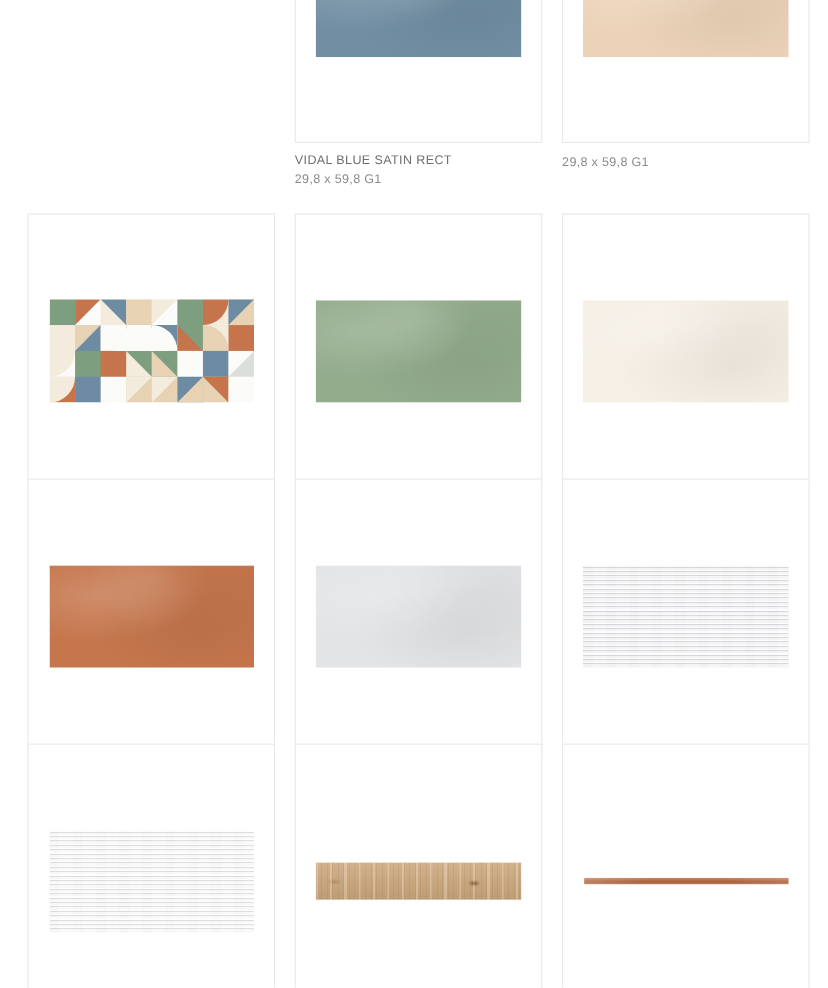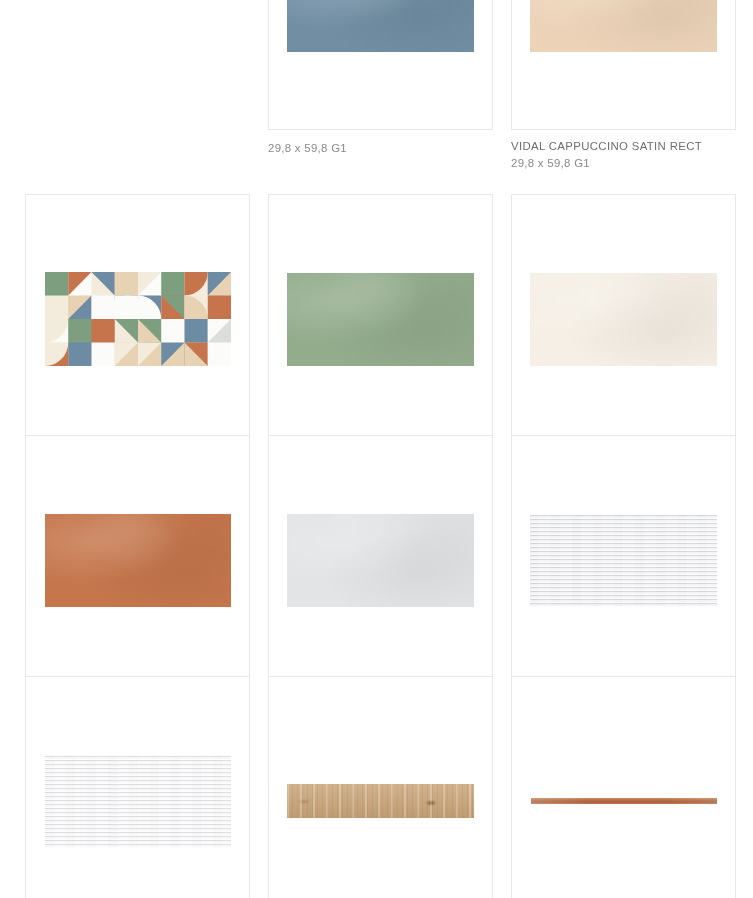--- a/index.html
+++ b/index.html
@@ -141,33 +141,33 @@
 <div id="grid">
     <div class="product-card" style="left: 268px; top: -120px;">
       <div class="thumb-box" style="height: 250px;">
         <div class="thumb-inner">
           <div class="tile-img" style="width: 187px; height: 93px;">
             <div class="surf mottle" style="background: rgb(113, 142, 163);"></div>
           </div>
         </div>
       </div>
       <div class="label-wrap">
+        <div class="p-title">VIDAL BLUE SATIN RECT</div>
         <div class="p-size">29,8 x 59,8 G1</div>
       </div>
     </div>
     <div class="product-card" style="left: 511px; top: -120px;">
       <div class="thumb-box" style="height: 250px;">
         <div class="thumb-inner">
           <div class="tile-img" style="width: 187px; height: 93px;">
             <div class="surf mottle" style="background: rgb(236, 211, 184);"></div>
           </div>
         </div>
       </div>
       <div class="label-wrap">
-        <div class="p-title">VIDAL CAPPUCCINO SATIN RECT</div>
         <div class="p-size">29,8 x 59,8 G1</div>
       </div>
     </div>
     <div class="product-card" style="left: 25px; top: 194px;">
       <div class="thumb-box" style="height: 250px;">
         <div class="thumb-inner">
           <div class="tile-img" style="width: 186px; height: 94px;">
             <svg class="geo-svg" viewBox="0 0 186 94" preserveAspectRatio="none" xmlns="http://www.w3.org/2000/svg">
               <rect x="0" y="0" width="186" height="94" fill="#f3ebdc"></rect>
               <rect x="0" y="0" width="23.75" height="24" fill="#7d9e7f"></rect>

